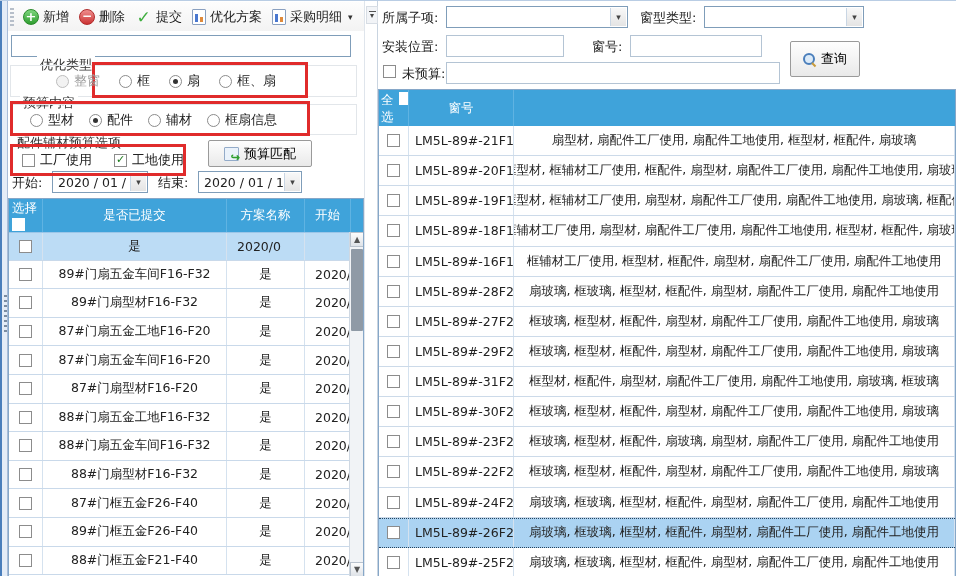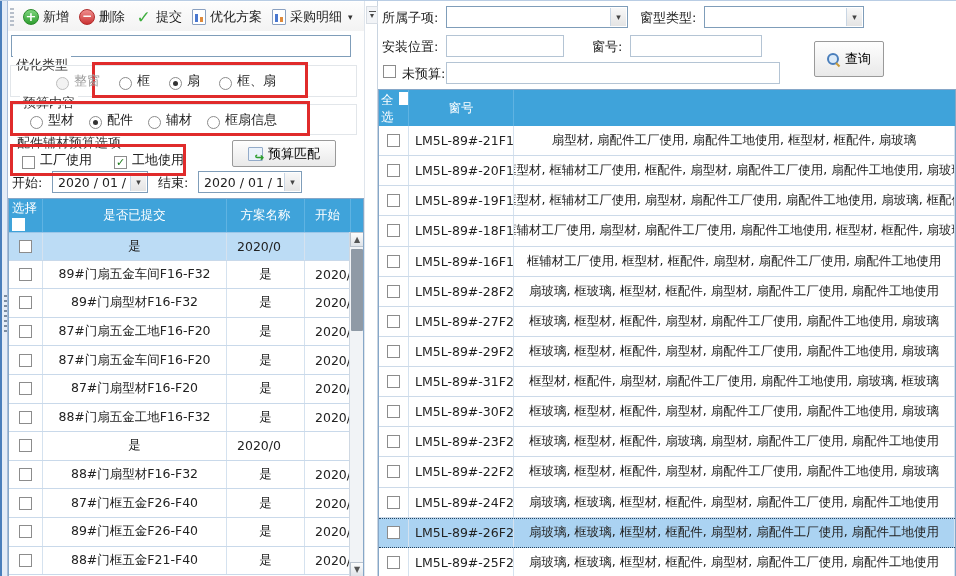--- a/index.html
+++ b/index.html
@@ -36,34 +36,34 @@
   .tb-caret { font-size:9px; color:#333; margin-left:2px; }
   .tb-caret::before { content:"▾"; }
 
   .plan-search { position:absolute; left:3px; top:34px; width:340px; height:22px;
     border:1px solid #7f9db9; padding:0 4px; font-size:12px; }
 
   .grp-label { position:absolute; background:#fff; padding:0 3px; font-size:13px; color:#333; white-space:nowrap; }
   .grp-box   { position:absolute; border:1px solid #e2e6ea; }
   .red-box   { position:absolute; border:3px solid #e02b2b; z-index:4; }
   .choice-row{ position:absolute; display:flex; align-items:center; z-index:5; }
-  .choice    { display:flex; align-items:flex-end; gap:5px; white-space:nowrap; }
+  .choice    { display:flex; align-items:center; gap:5px; white-space:nowrap; }
   .choice .lbl { font-size:13px; }
   .choice.disabled .lbl { color:#9a9a9a; }
 
   .radio { width:13px; height:13px; border-radius:50%; border:1px solid #8c8c8c; background:#fff;
     display:inline-flex; align-items:center; justify-content:center; }
   .radio.checked::after { content:""; width:5px; height:5px; border-radius:50%; background:#333; }
   .radio.disabled { border-color:#bdbdbd; background:#f2f2f2; }
   .cbx { width:13px; height:13px; border:1px solid #8c8c8c; background:#fff;
     display:inline-flex; align-items:center; justify-content:center; font-size:11px; }
   .cbx.checked::before { content:"✓"; color:#1a7a1a; font-weight:bold; margin-top:-1px; }
 
   .btn { display:inline-flex; align-items:center; justify-content:center; gap:5px;
-    background:linear-gradient(#fefefe,#e9e9e9); border:1px solid #9a9a9a; border-radius:2px; font-size:13px;margin-left:24px; }
+    background:linear-gradient(#fefefe,#e9e9e9); border:1px solid #9a9a9a; border-radius:2px; font-size:13px; }
   .btn-match { position:absolute; left:200px; top:139px; width:104px; height:27px; }
   .ic-match { position:relative; width:15px; height:14px; background:#eaf2fb; border:1px solid #93abc9; border-radius:1px; }
   .ic-match::before { content:"↪"; position:absolute; right:-2px; bottom:-4px; color:#2e9e2e; font-size:11px; font-weight:bold; }
 
   .date-row { position:absolute; left:0; top:170px; width:356px; height:22px; }
   .date-lbl { position:absolute; top:3px; font-size:13px; }
   .combo { position:absolute; height:22px; border:1px solid #7f9db9; background:#fff;
     display:flex; align-items:center; padding:0 18px 0 5px; font-size:12.5px; white-space:nowrap; overflow:hidden; }
   .combo::after { content:"▾"; position:absolute; right:1px; top:1px; bottom:1px; width:15px;
     background:linear-gradient(#f8f8f8,#e4e4e4); border-left:1px solid #c9d6e4; color:#444; font-size:9px;
@@ -152,21 +152,21 @@
       </div>
       <div class="tb-btn">
         <span class="ic ic-doc"></span>
         <span>采购明细</span>
         <span class="tb-caret"></span>
       </div>
     </div>
 
     <input class="plan-search" value="" style="">
 
-    <span class="grp-label" style="left:5px; top:55px;">优化类型</span>
+    <span class="grp-label" style="left:29px; top:55px;">优化类型</span>
     <div class="grp-box" style="left:2px; top:64px; width:347px; height:32px;"></div>
     <div class="red-box" style="left:84px; top:61px; width:216px; height:36px;"></div>
     <div class="choice-row" id="optTypeRow" style="left:48px; top:71px; gap:19px;">
         <span class="choice disabled">
           <span class="radio disabled"></span>
           <span class="lbl">整窗</span>
         </span>
         <span class="choice">
           <span class="radio"></span>
           <span class="lbl">框</span>
@@ -295,20 +295,21 @@
               <span class="cbx"></span>
             </div>
             <div>88#门扇五金工地F16-F32</div>
             <div>是</div>
             <div class="c-start">2020/0</div>
           </div>
           <div class="lrow">
             <div>
               <span class="cbx"></span>
             </div>
+            <div>88#门扇五金车间F16-F32</div>
             <div>是</div>
             <div class="c-start">2020/0</div>
           </div>
           <div class="lrow">
             <div>
               <span class="cbx"></span>
             </div>
             <div>88#门扇型材F16-F32</div>
             <div>是</div>
             <div class="c-start">2020/0</div>

